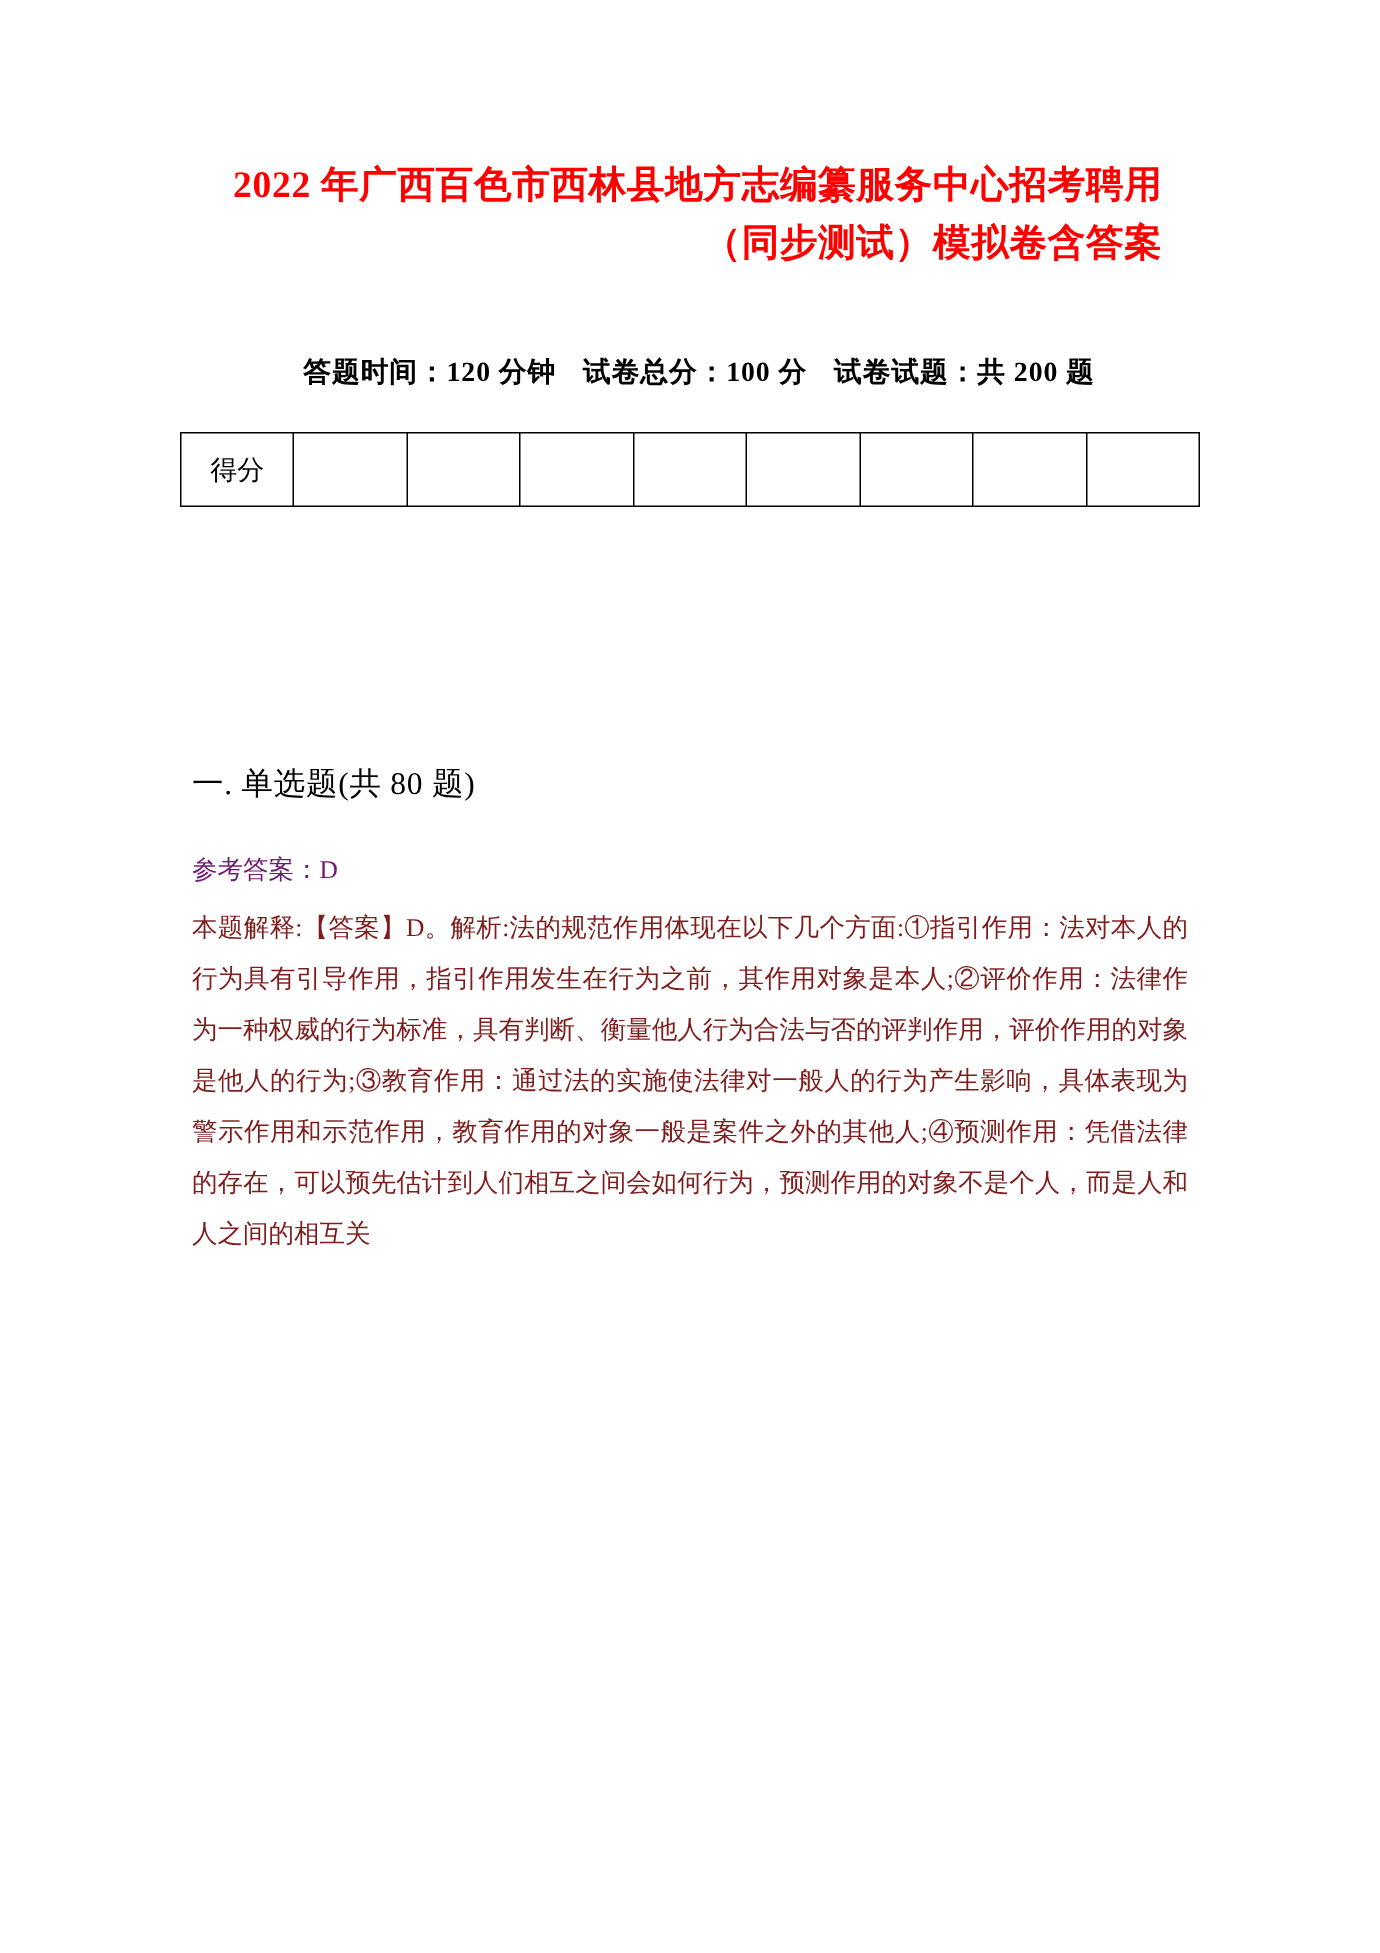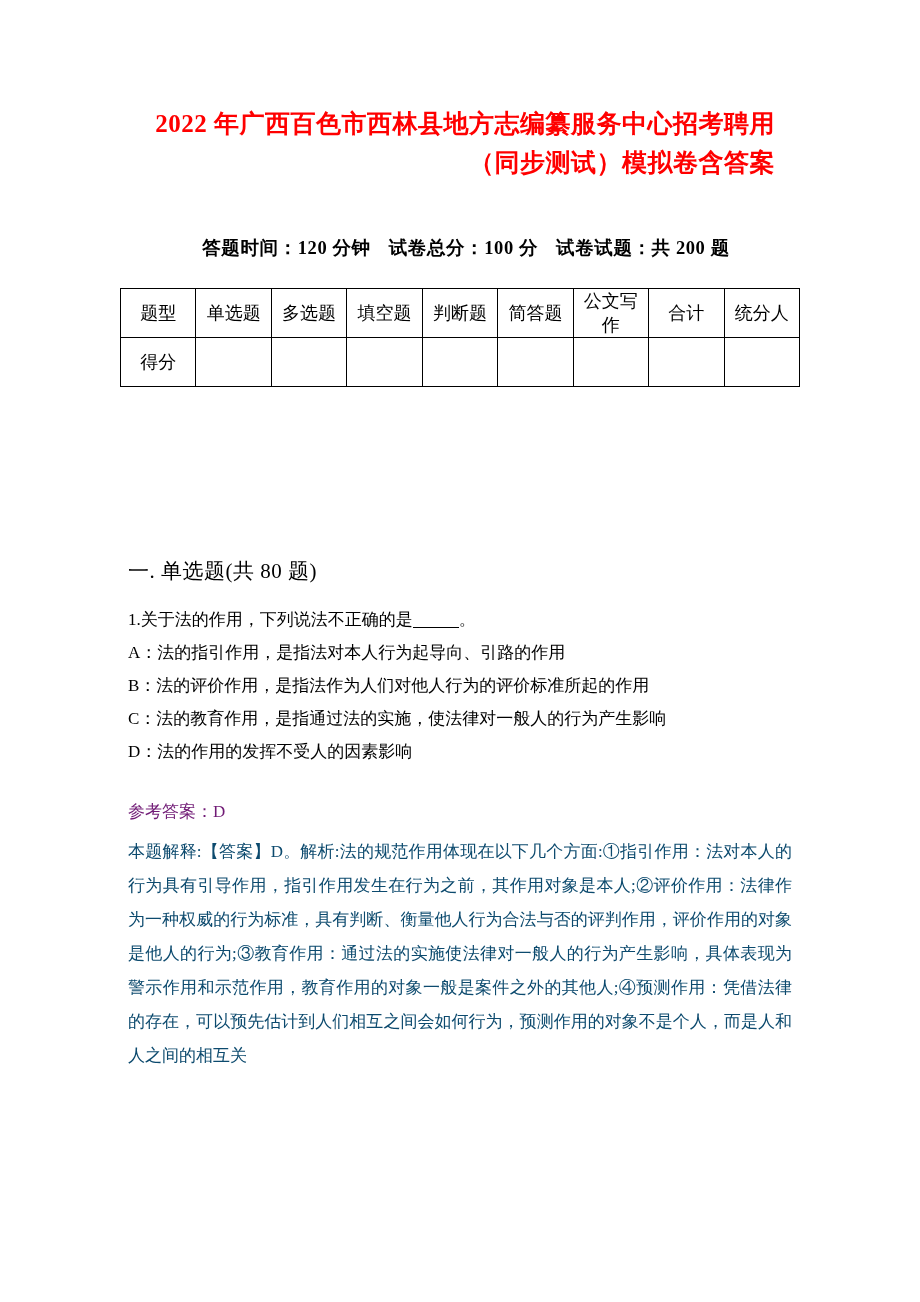--- a/index.html
+++ b/index.html
@@ -78,21 +78,21 @@
     font-size: 17px;
     line-height: 1.95;
   }
   .answer-line {
     color: #701a75;
     font-size: 17px;
     margin: 28px 128px 0 128px;
     line-height: 1.9;
   }
   .explain {
-    color: #0c4a6e;
+    color: #7f1d1d;
     font-size: 17px;
     margin: 6px 128px 0 128px;
     line-height: 2.0;
     text-align: justify;
   }
   .blank-underline {
     display: inline-block;
     border-bottom: 1px solid #000;
     width: 46px;
     vertical-align: -3px;
@@ -104,54 +104,34 @@
 <div class="page">
 
   <div class="doc-title">2022 年广西百色市西林县地方志编纂服务中心招考聘用（同步测试）模拟卷含答案</div>
 
   <div class="meta-line">
     <span>答题时间：120 分钟</span><span class="meta-gap"></span><span>试卷总分：100 分</span><span class="meta-gap"></span><span>试卷试题：共 200 题</span>
   </div>
 
   <table class="score-table">
     <tbody>
-        <tr>
-      <td>题型</td>
-      <td>单选题</td>
-      <td>多选题</td>
-      <td>填空题</td>
-      <td>判断题</td>
-      <td>简答题</td>
-      <td>公文写作</td>
-      <td>合计</td>
-      <td>统分人</td>
-    </tr>
     <tr class="row-score">
       <td>得分</td>
       <td></td>
       <td></td>
       <td></td>
       <td></td>
       <td></td>
       <td></td>
       <td></td>
       <td></td>
     </tr>
   </tbody>
     </table>
 
   <div class="section-heading">一. 单选题(共 80 题)</div>
 
-  <div class="q-block">
-    <div class="q-stem">
-      <span>1.关于法的作用，下列说法不正确的是</span><span class="blank-underline"></span><span>。</span>
-    </div>
-    <div class="q-option">A：法的指引作用，是指法对本人行为起导向、引路的作用</div>
-    <div class="q-option">B：法的评价作用，是指法作为人们对他人行为的评价标准所起的作用</div>
-    <div class="q-option">C：法的教育作用，是指通过法的实施，使法律对一般人的行为产生影响</div>
-    <div class="q-option">D：法的作用的发挥不受人的因素影响</div>
-  </div>
 
   <div class="answer-line">参考答案：D</div>
 
   <div class="explain">本题解释:【答案】D。解析:法的规范作用体现在以下几个方面:①指引作用：法对本人的行为具有引导作用，指引作用发生在行为之前，其作用对象是本人;②评价作用：法律作为一种权威的行为标准，具有判断、衡量他人行为合法与否的评判作用，评价作用的对象是他人的行为;③教育作用：通过法的实施使法律对一般人的行为产生影响，具体表现为警示作用和示范作用，教育作用的对象一般是案件之外的其他人;④预测作用：凭借法律的存在，可以预先估计到人们相互之间会如何行为，预测作用的对象不是个人，而是人和人之间的相互关</div>
 
 </div>
 
 </body></html>

